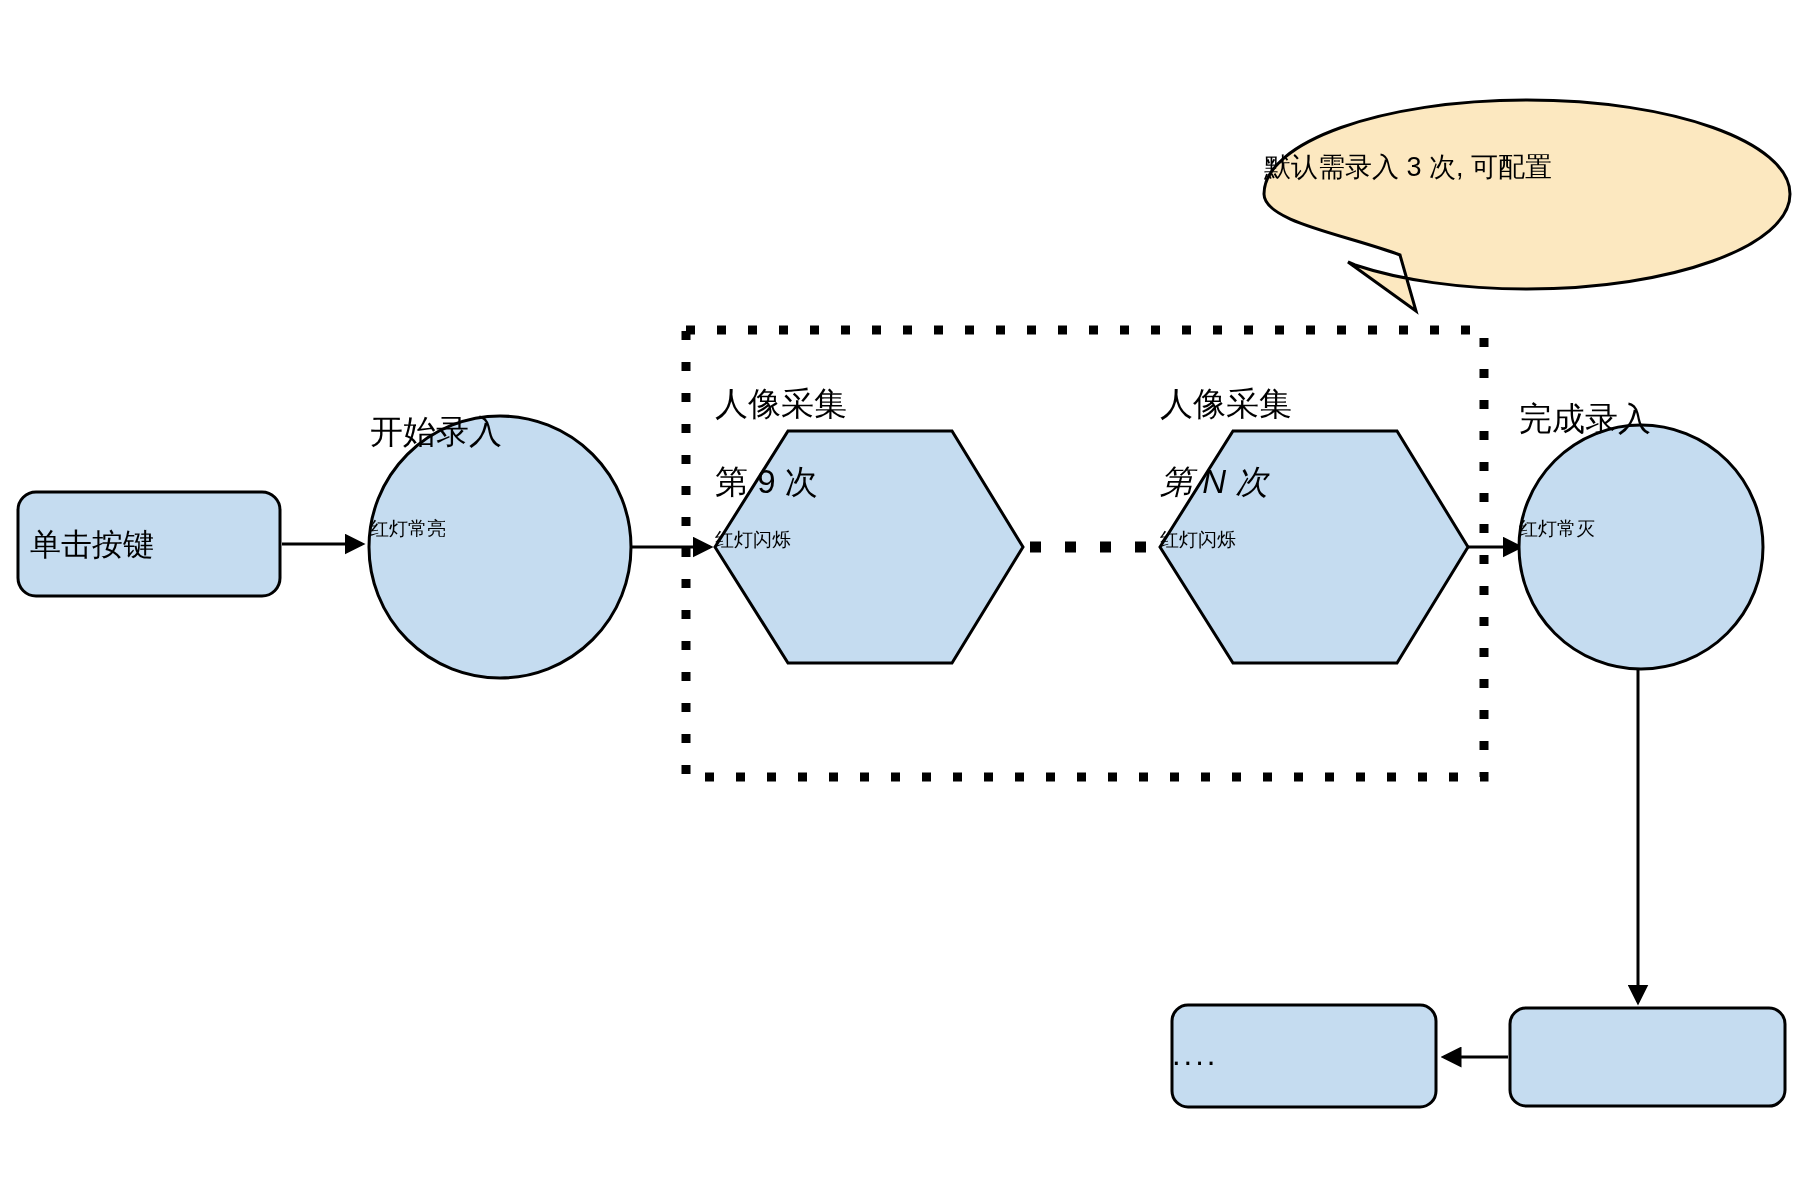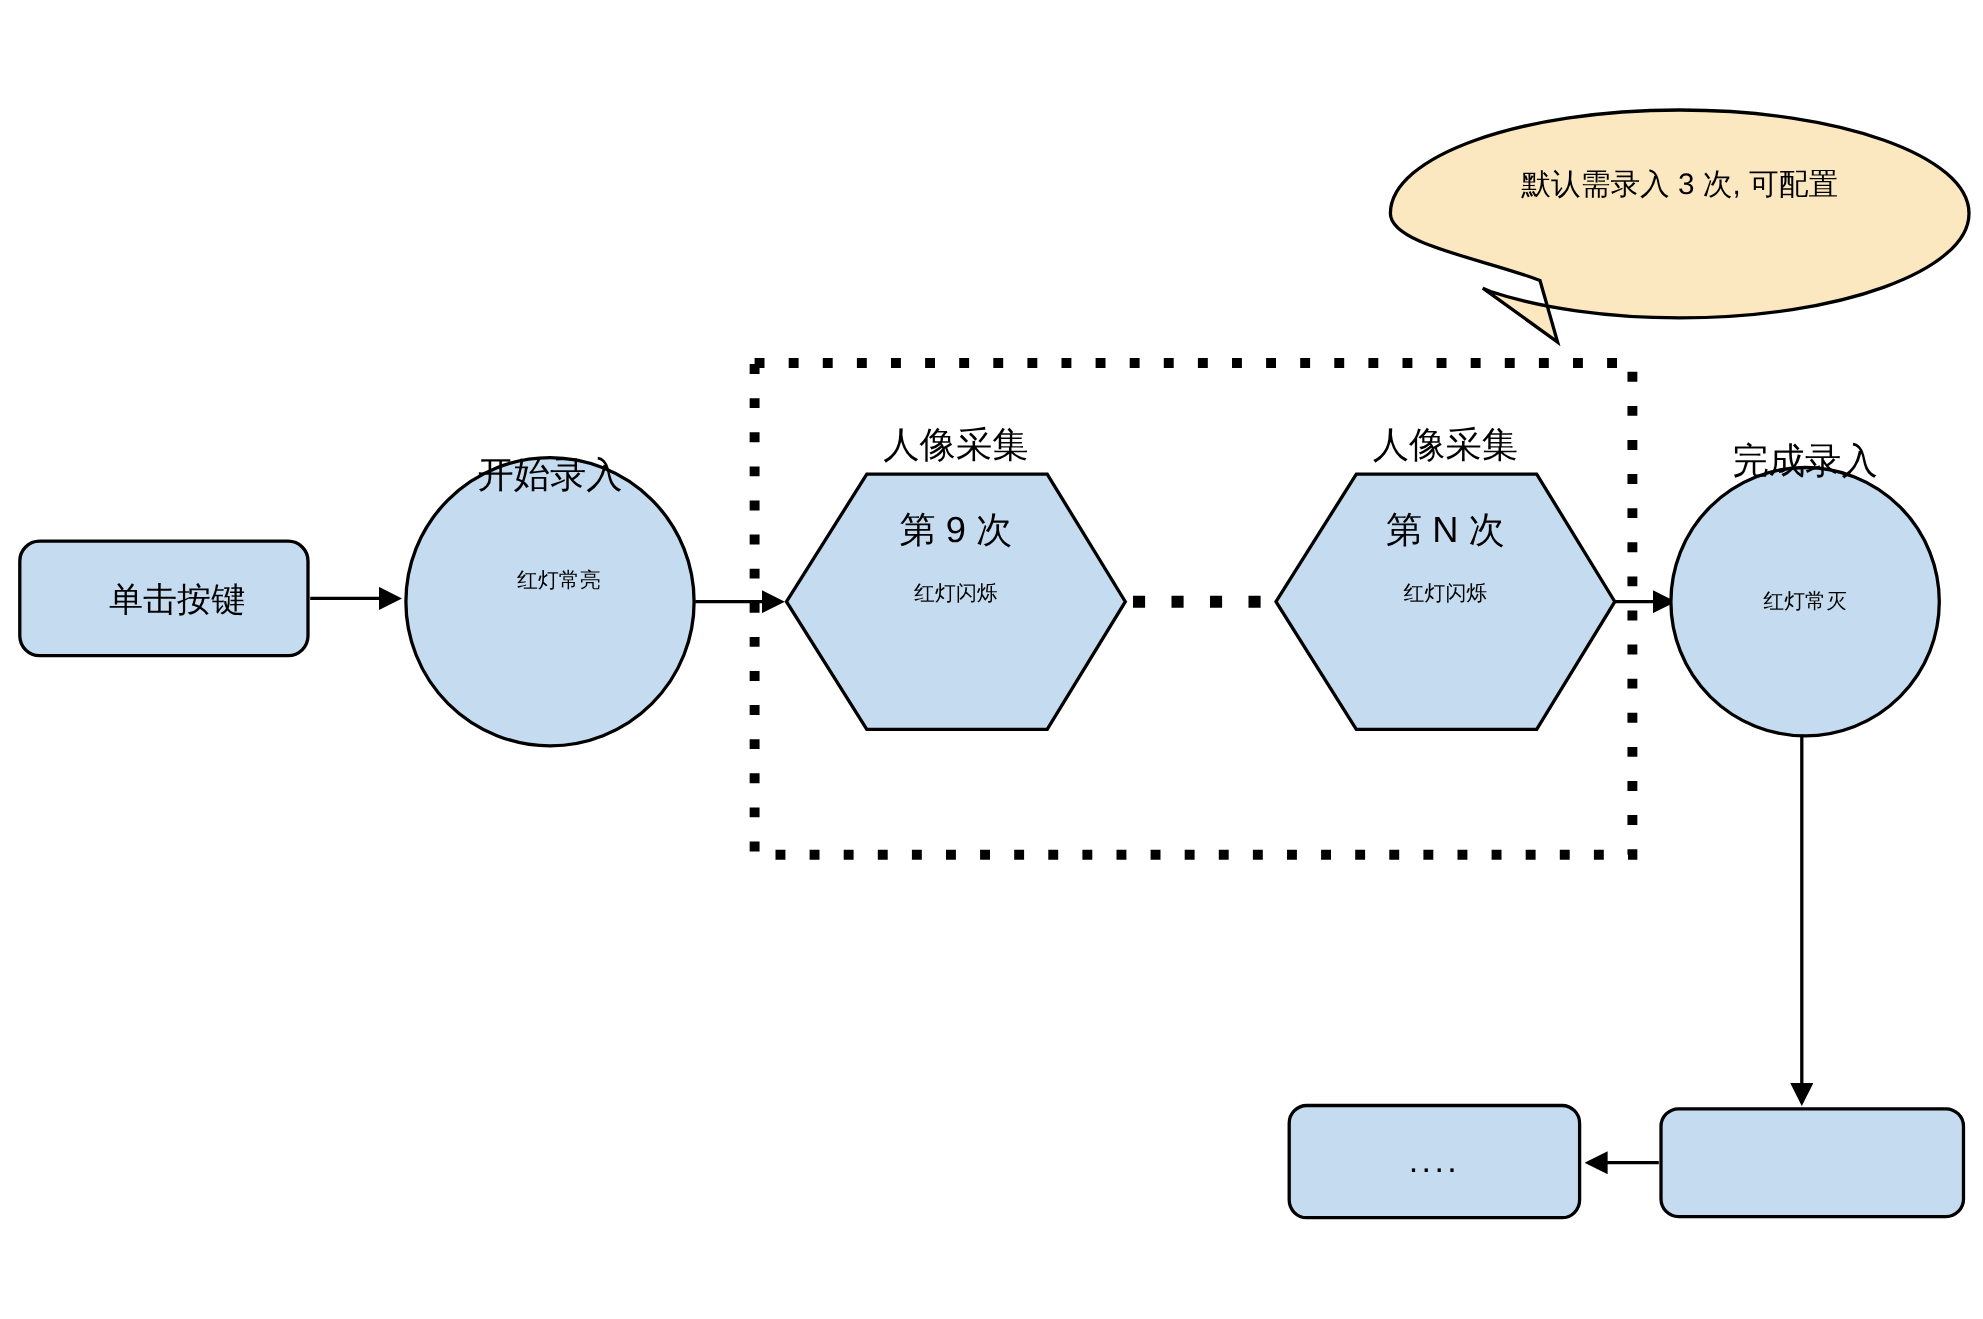--- a/index.html
+++ b/index.html
@@ -27,21 +27,20 @@
   }
   .node-fill { fill: #c5dcf0; stroke: #000000; stroke-width: 3; }
   .callout-fill { fill: #fce8c0; stroke: #000000; stroke-width: 3; }
   .edge { stroke: #000000; stroke-width: 3; fill: none; }
   .dotted-group { stroke: #000000; stroke-width: 9; stroke-linecap: butt;
                   stroke-dasharray: 9 22; fill: none; }
   .dots-sep { stroke: #000000; stroke-width: 11; stroke-linecap: butt;
               stroke-dasharray: 11 24; fill: none; }
   .lbl {
     position: absolute;
-    text-align: center;
     color: #000000;
     white-space: nowrap;
     line-height: 1.1;
     pointer-events: none;
   }
   .lbl-main { font-size: 31px; }
   .lbl-main-lg { font-size: 33px; }
   .lbl-sub { font-size: 19px; }
   .lbl-callout { font-size: 27px; }
   .lbl-dots { font-size: 31px; letter-spacing: 3px; }
@@ -100,24 +99,24 @@
   <div class="lbl lbl-main" style="left:18px; top:528px; width:262px;margin-left:12px;">单击按键</div>
 
   <div class="lbl lbl-main-lg" style="left:370px; top:414px; width:260px;">开始录入</div>
   <div class="lbl lbl-sub" style="left:370px; top:519px; width:276px;">红灯常亮</div>
 
   <div class="lbl lbl-main-lg" style="left:715px; top:386px; width:308px;">人像采集</div>
   <div class="lbl lbl-main-lg" style="left:715px; top:464px; width:308px;">第 9 次</div>
   <div class="lbl lbl-sub" style="left:715px; top:530px; width:308px;">红灯闪烁</div>
 
   <div class="lbl lbl-main-lg" style="left:1160px; top:386px; width:308px;">人像采集</div>
-  <div class="lbl lbl-main-lg" style="left:1160px; top:464px; width:308px;">第 N 次</div>
+  <div class="lbl lbl-main-lg" style="left:1160px; top:464px; width:308px;font-style:italic;">第 N 次</div>
   <div class="lbl lbl-sub" style="left:1160px; top:530px; width:308px;">红灯闪烁</div>
 
   <div class="lbl lbl-main-lg" style="left:1519px; top:401px; width:244px;">完成录入</div>
-  <div class="lbl lbl-sub" style="left:1519px; top:538px; width:244px;">红灯常灭</div>
+  <div class="lbl lbl-sub" style="left:1519px; top:519px; width:244px;">红灯常灭</div>
 
 
   <div class="lbl lbl-dots" style="left:1172px; top:1038px; width:264px;">....</div>
 
   <div class="lbl lbl-callout" style="left:1264px; top:153px; width:526px;">默认需录入 3 次, 可配置</div>
 
 </div>
 
 </body></html>

